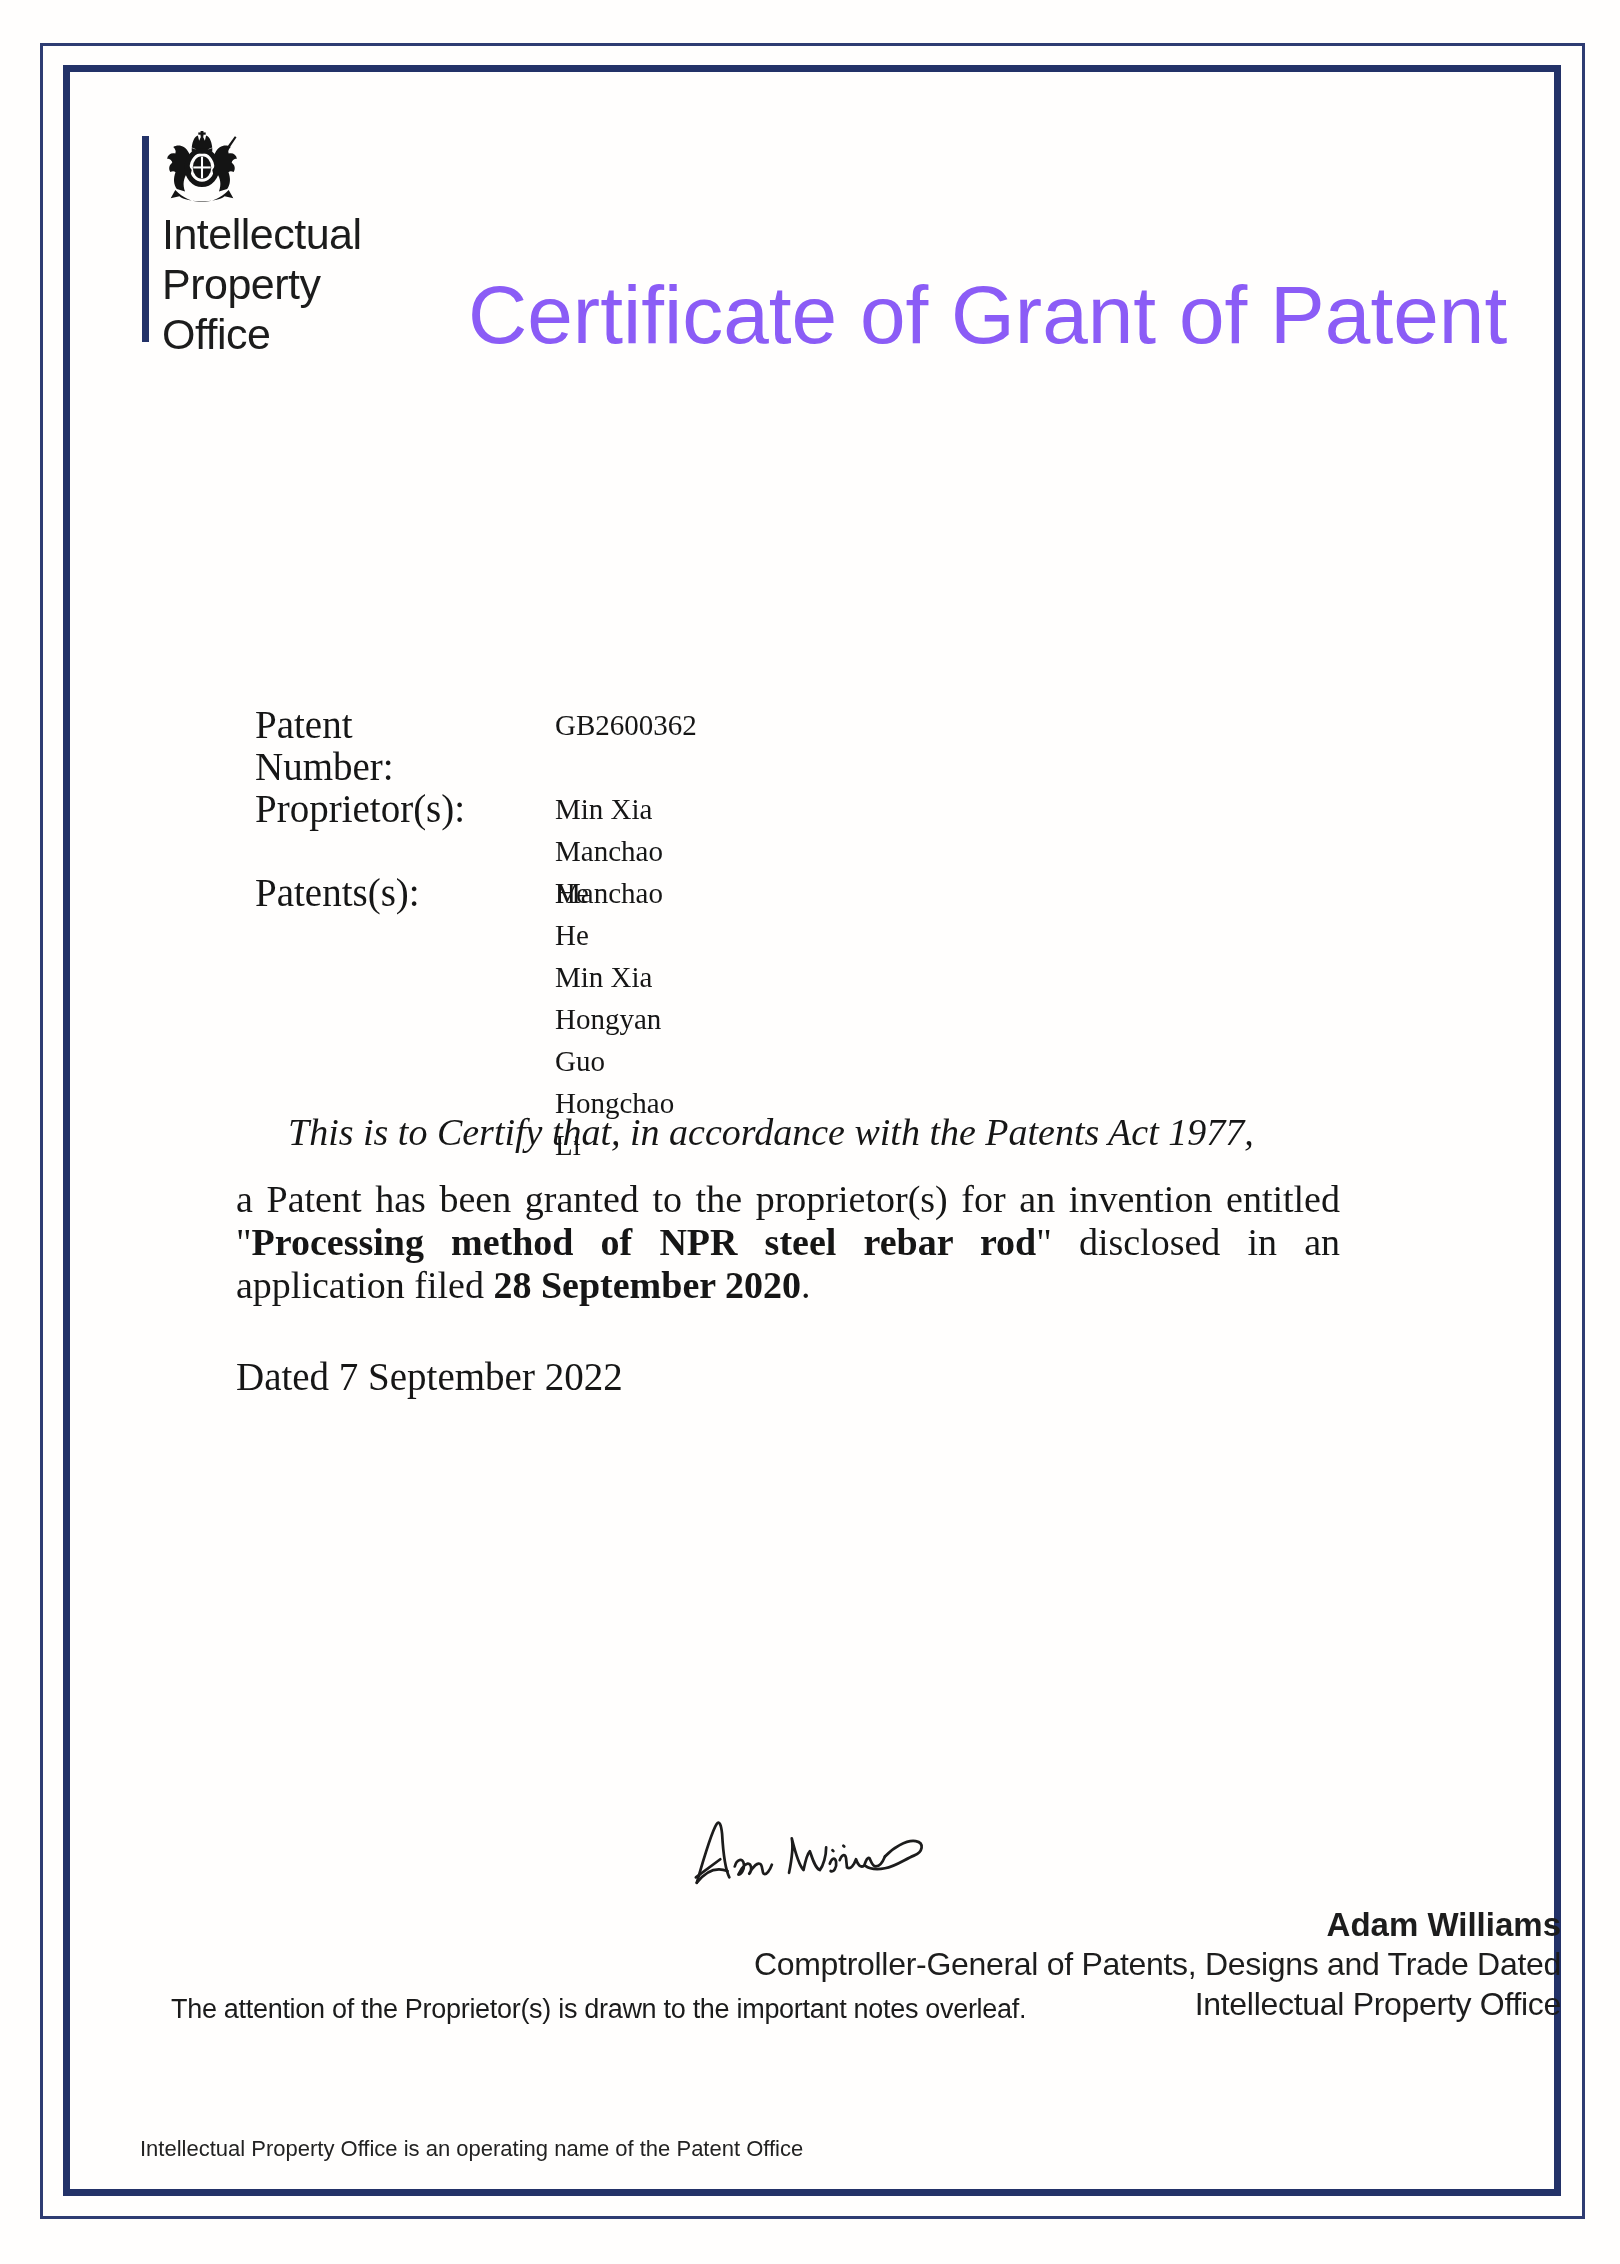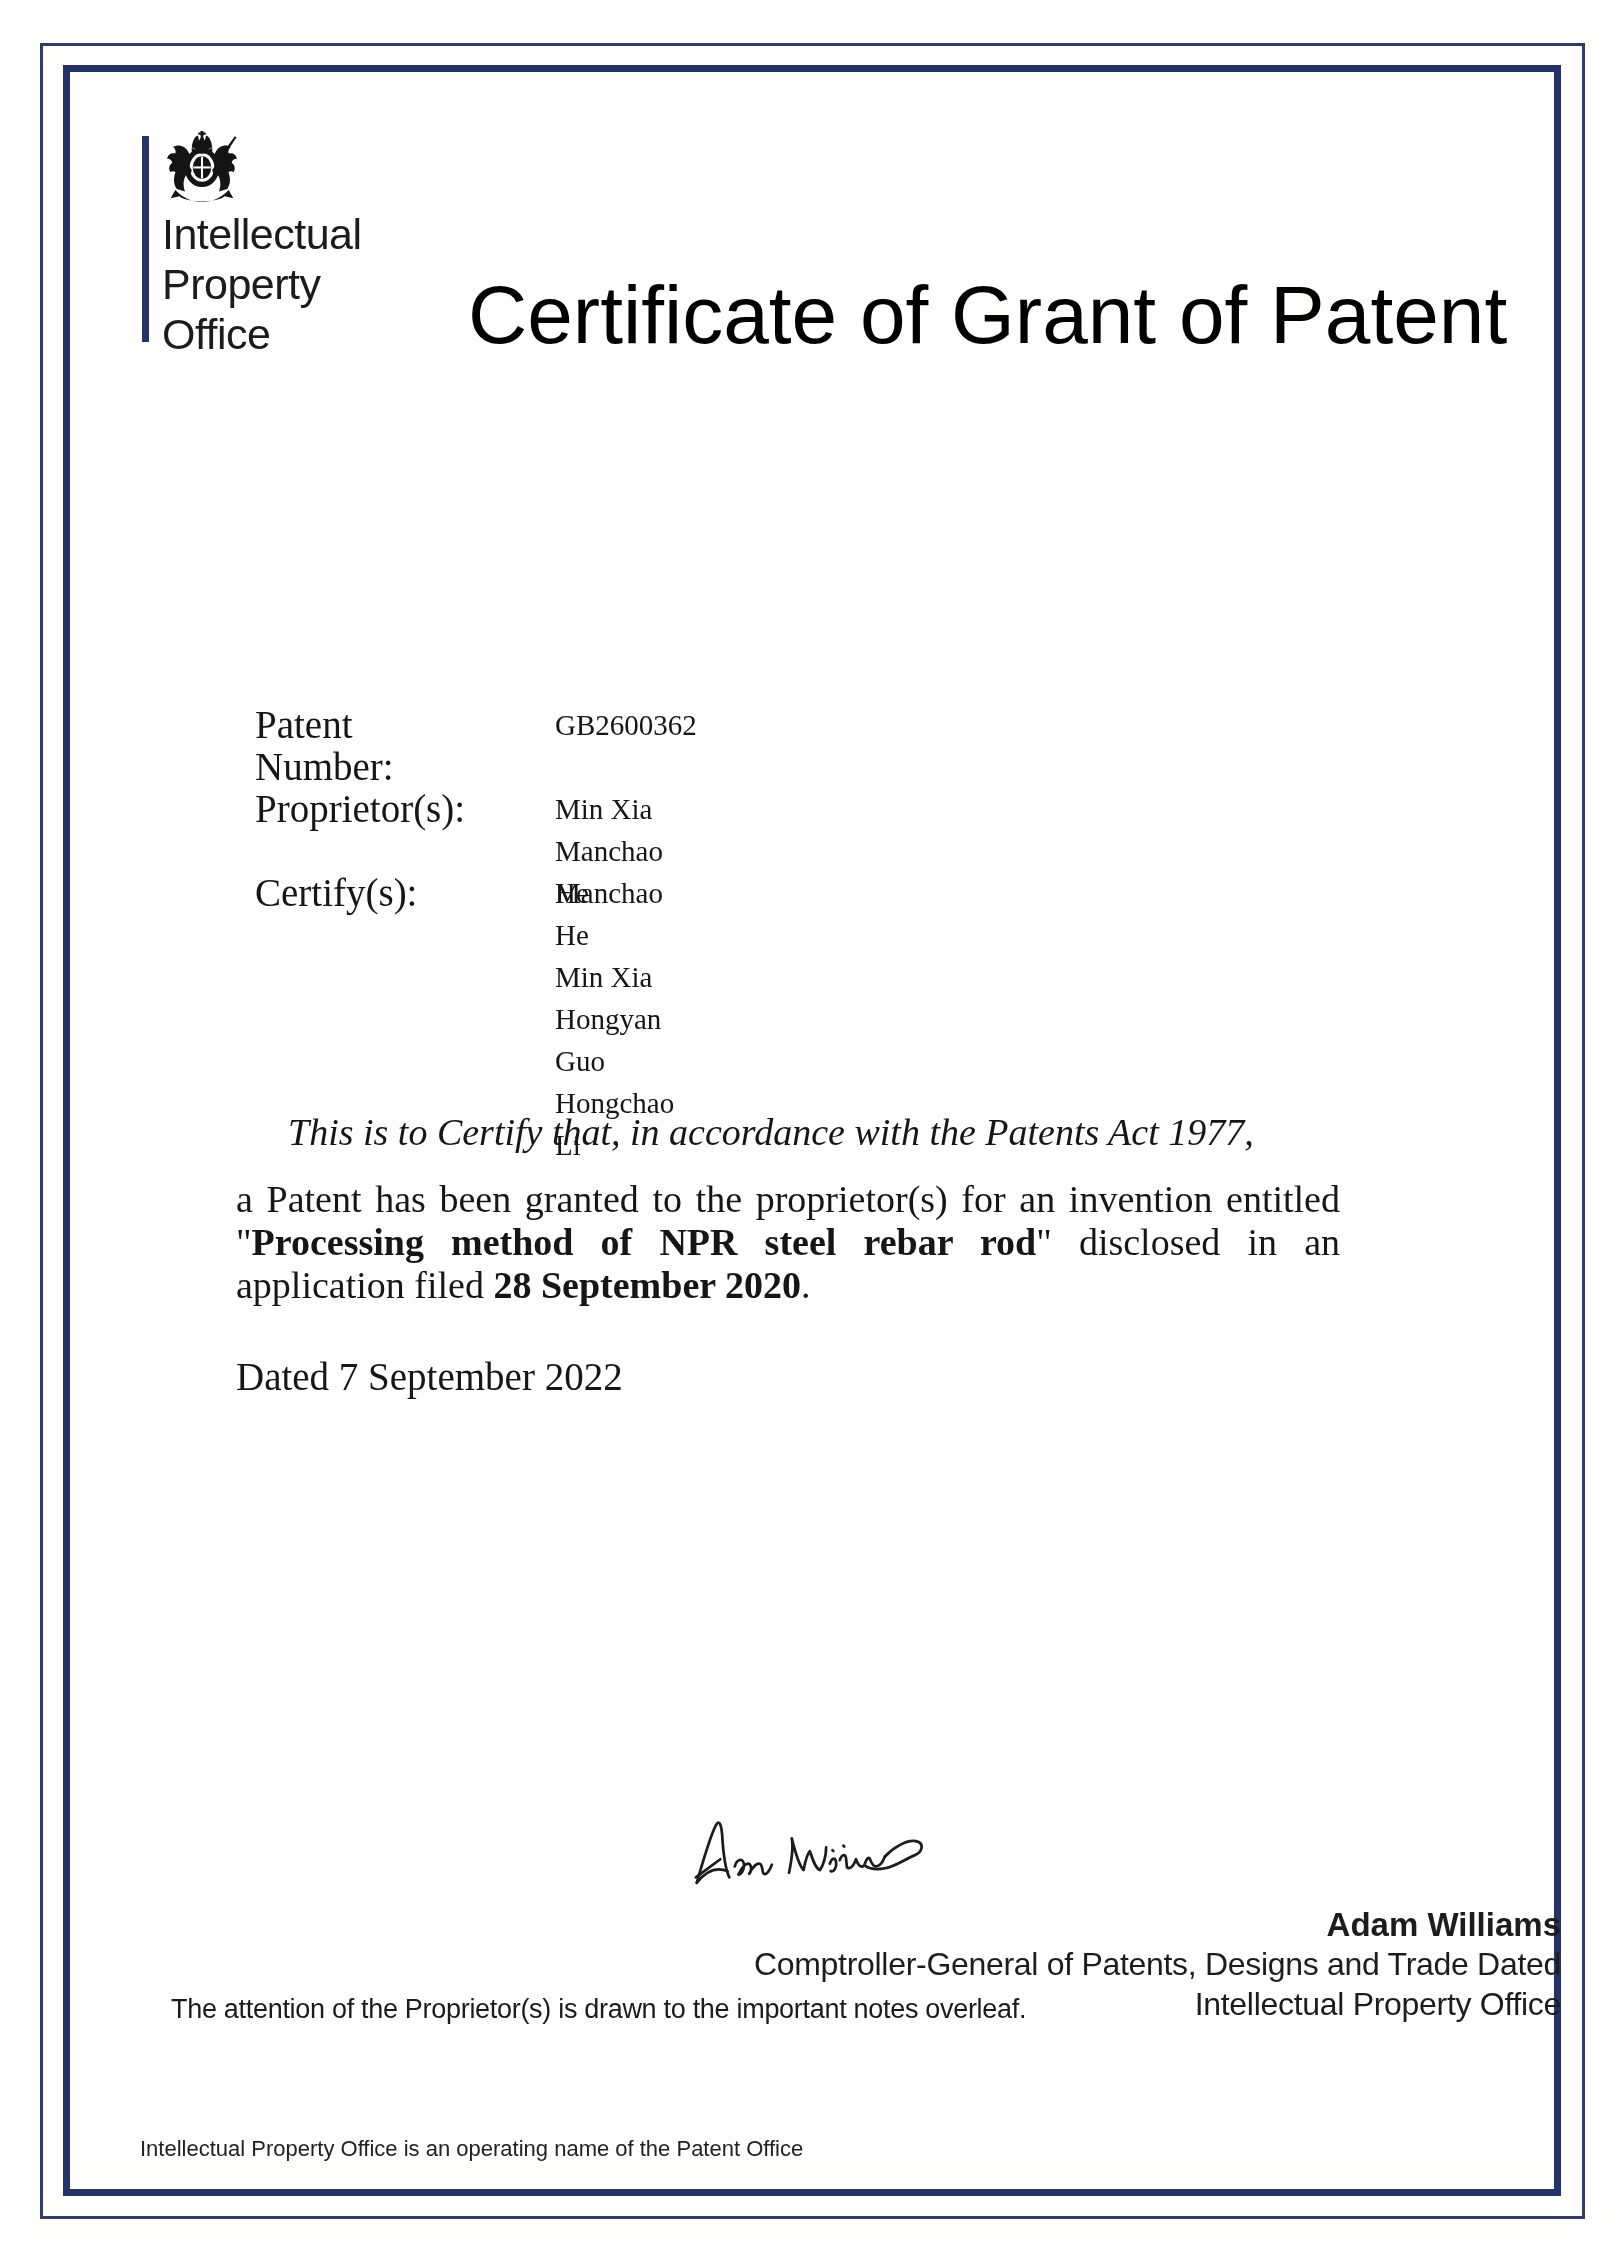--- a/index.html
+++ b/index.html
@@ -16,21 +16,21 @@
     border:7px solid #233268;box-sizing:border-box;
   }
   .logo-bar{position:absolute;left:142px;top:136px;width:7px;height:206px;background:#233268;}
   .crest{position:absolute;left:160px;top:131px;width:84px;height:76px;}
   .logo-text{
     position:absolute;left:162px;top:209px;font-size:43px;line-height:50px;
     color:#1c1c1c;letter-spacing:-0.5px;
   }
   .page-title{
     position:absolute;left:468px;top:274px;font-size:82px;line-height:1;
-    color:#000000;white-space:nowrap;font-weight:400;
+    color:#8b5cf6;white-space:nowrap;font-weight:400;
   }
   .serif{font-family:"Liberation Serif",serif;color:#161616;}
   .detail-row{position:absolute;left:255px;}
   .detail-label{position:absolute;left:0;top:0;font-size:39px;line-height:42px;}
   .detail-values{position:absolute;left:300px;top:0;font-size:29px;line-height:42px;}
   .row-1{top:704px;}
   .row-2{top:788px;}
   .row-3{top:872px;}
   .certify-line{
     position:absolute;left:288px;top:1090px;font-size:38px;font-style:italic;
@@ -97,21 +97,21 @@
 
   <div class="detail-row row-2">
     <div class="detail-label serif">Proprietor(s):</div>
     <div class="detail-values serif">
       <div>Min Xia</div>
       <div>Manchao He</div>
     </div>
   </div>
 
   <div class="detail-row row-3">
-    <div class="detail-label serif">Certify(s):</div>
+    <div class="detail-label serif">Patents(s):</div>
     <div class="detail-values serif">
       <div>Manchao He</div>
       <div>Min Xia</div>
       <div>Hongyan Guo</div>
       <div>Hongchao Li</div>
     </div>
   </div>
 
   <div class="certify-line serif">This is to Certify that, in accordance with the Patents Act 1977,</div>
 

